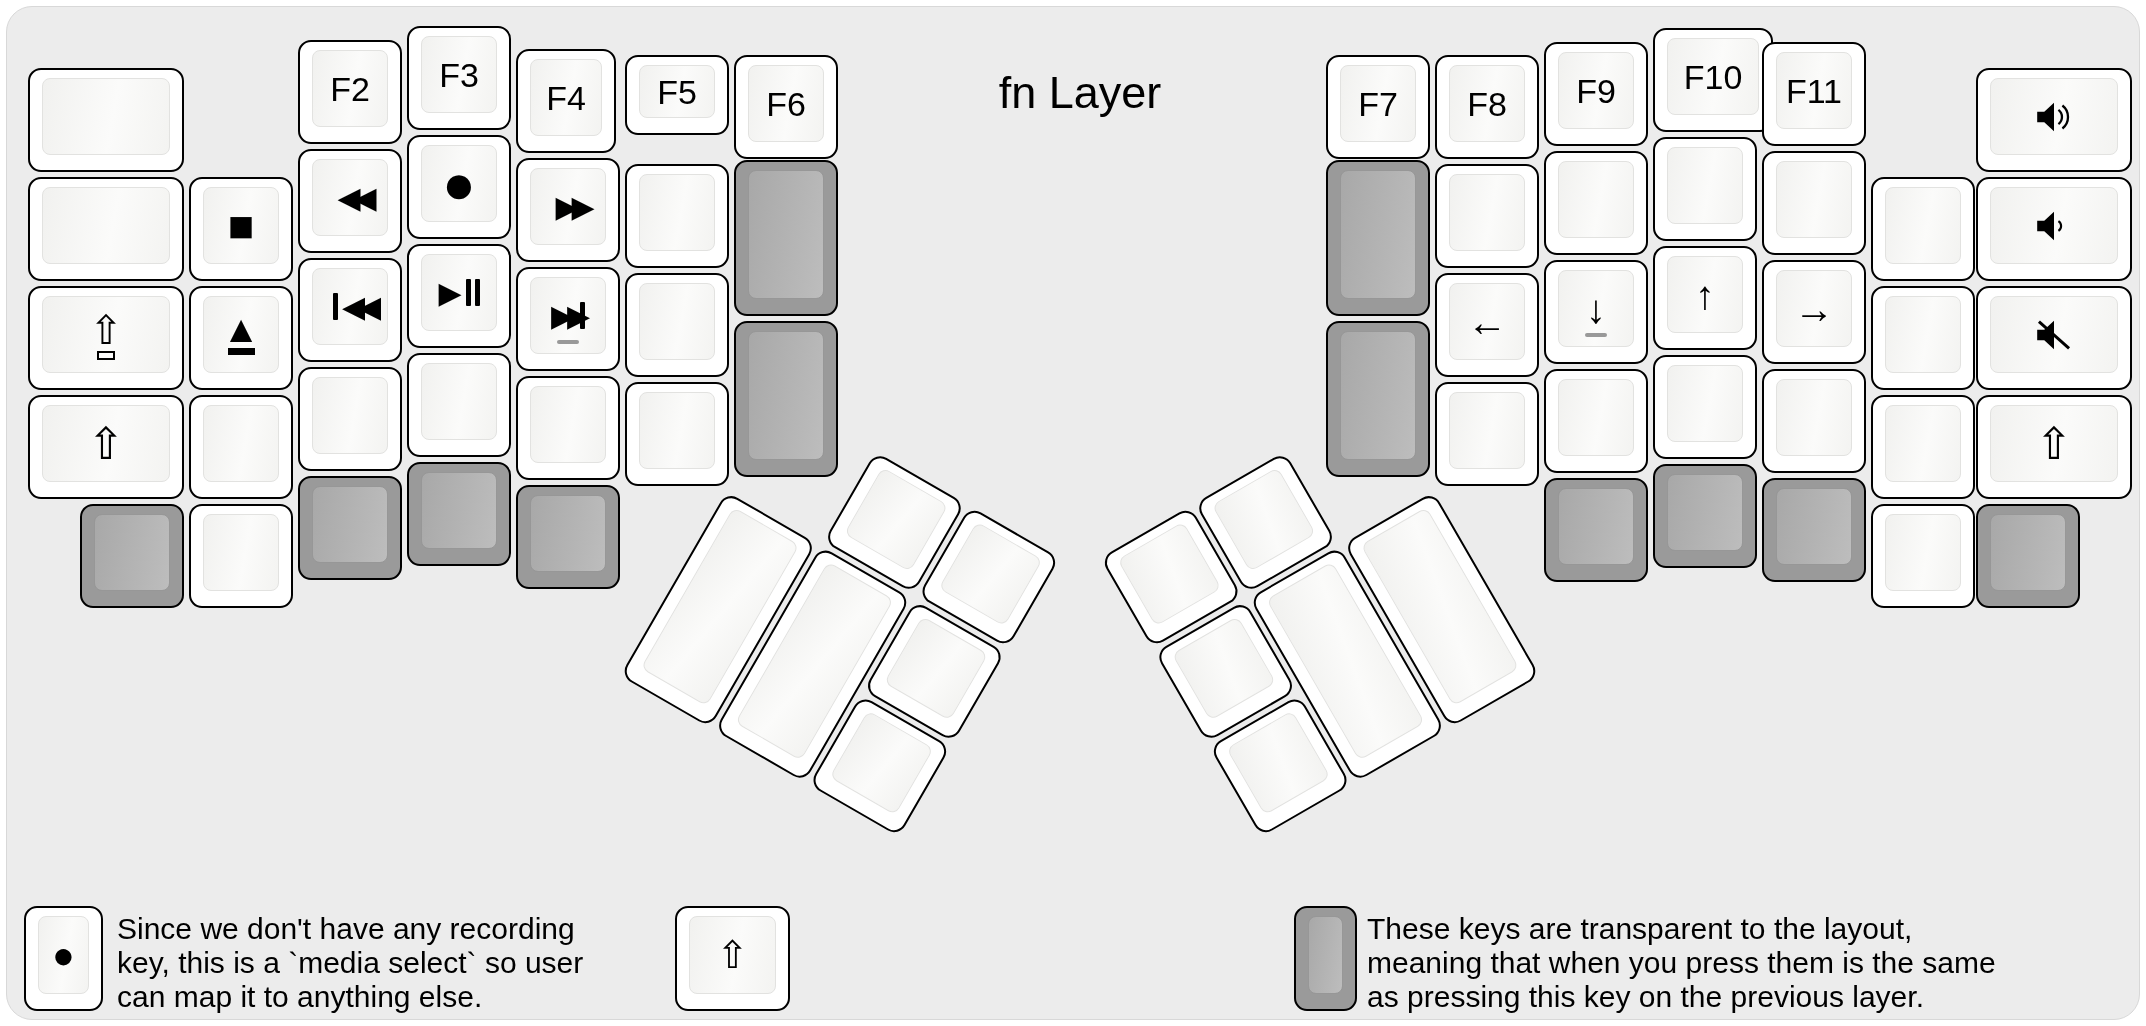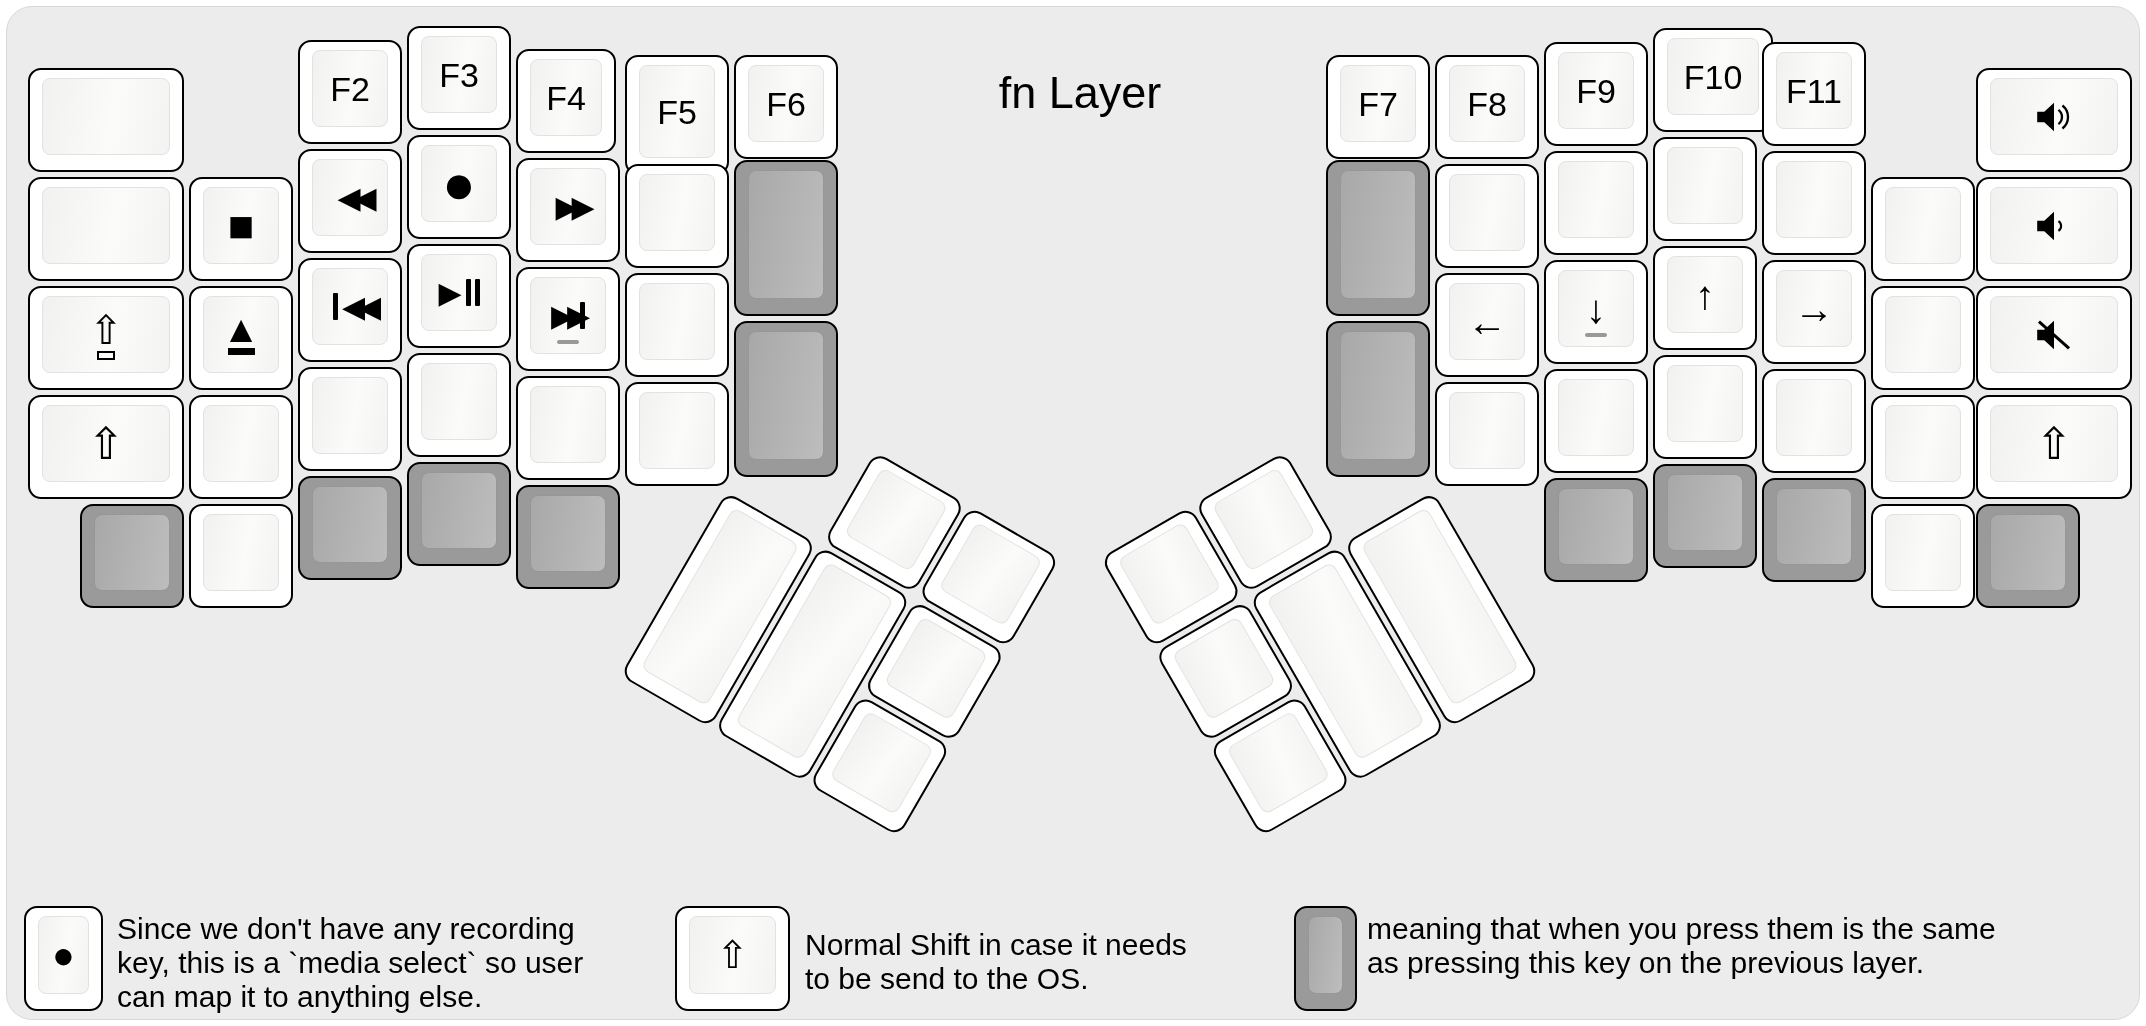--- a/index.html
+++ b/index.html
@@ -156,21 +156,21 @@
             </span>
             <div class="dash"></div>
           </div>
         </div>
         <div class="key white" style="left: 509px; top: 369px; width: 104px; height: 104px;">
           <div class="cap"></div>
         </div>
         <div class="key gray" style="left: 509px; top: 478px; width: 104px; height: 104px;">
           <div class="cap"></div>
         </div>
-        <div class="key white" style="left: 618px; top: 48px; width: 104px; height: 120px;">
+        <div class="key white" style="left: 618px; top: 48px; width: 104px; height: 80px;">
           <div class="cap">
             <span class="lbl">F5</span>
           </div>
         </div>
         <div class="key white" style="left: 618px; top: 157px; width: 104px; height: 104px;">
           <div class="cap"></div>
         </div>
         <div class="key white" style="left: 618px; top: 266px; width: 104px; height: 104px;">
           <div class="cap"></div>
         </div>
@@ -366,26 +366,23 @@
         <div class="legend-text" style="left: 110px; top: 905px;">
           <div>Since we don't have any recording</div>
           <div>key, this is a `media select` so user</div>
           <div>can map it to anything else.</div>
         </div>
         <div class="key white small" style="left: 668px; top: 899px; width: 115px; height: 105px;">
           <div class="cap">
             <span class="sym shift">⇧</span>
           </div>
         </div>
-        <div class="legend-text" style="left: 798px; top: 921px;">
-          <div>Normal Shift in case it needs</div>
-          <div>to be send to the OS.</div>
-        </div>
         <div class="key gray small" style="left: 1287px; top: 899px; width: 63px; height: 105px;">
           <div class="cap"></div>
         </div>
         <div class="legend-text" style="left: 1360px; top: 905px;">
+          <div>These keys are transparent to the layout,</div>
           <div>meaning that when you press them is the same</div>
           <div>as pressing this key on the previous layer.</div>
         </div>
       </div>
   </div>
 </div>
 
 </body></html>

